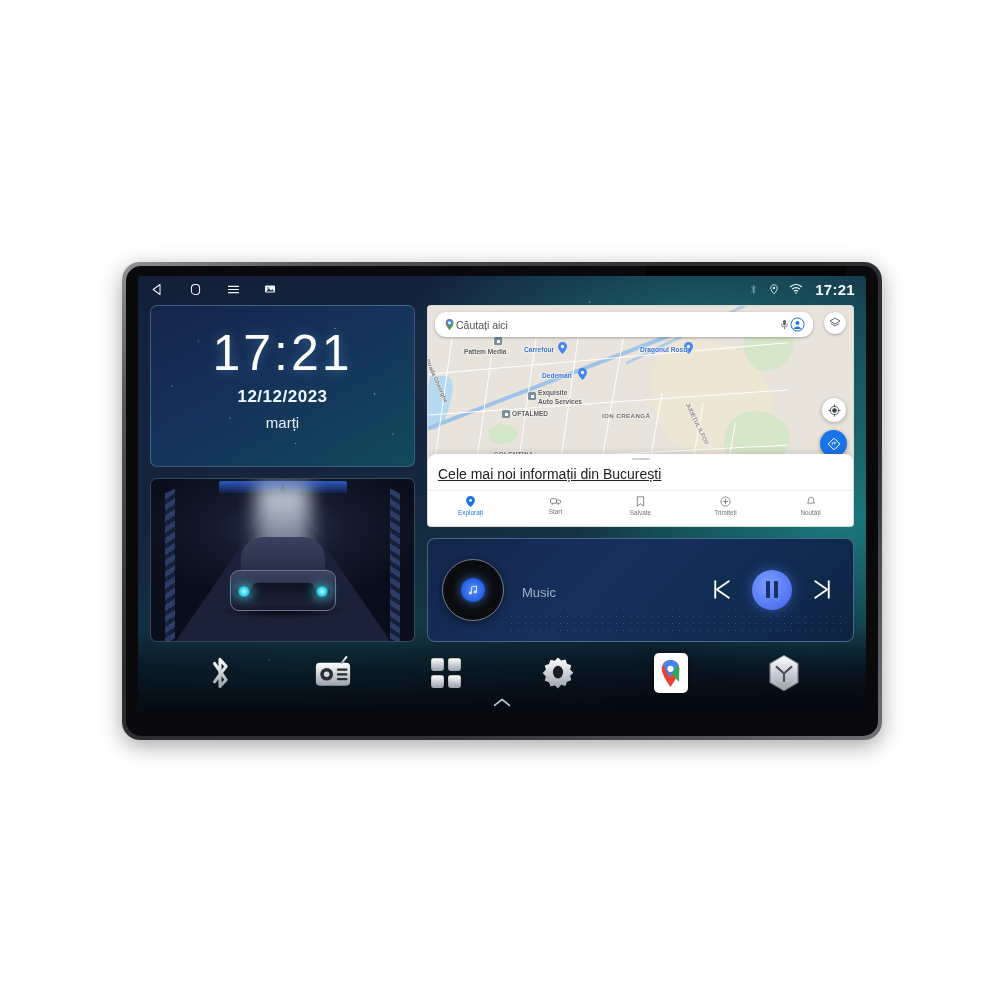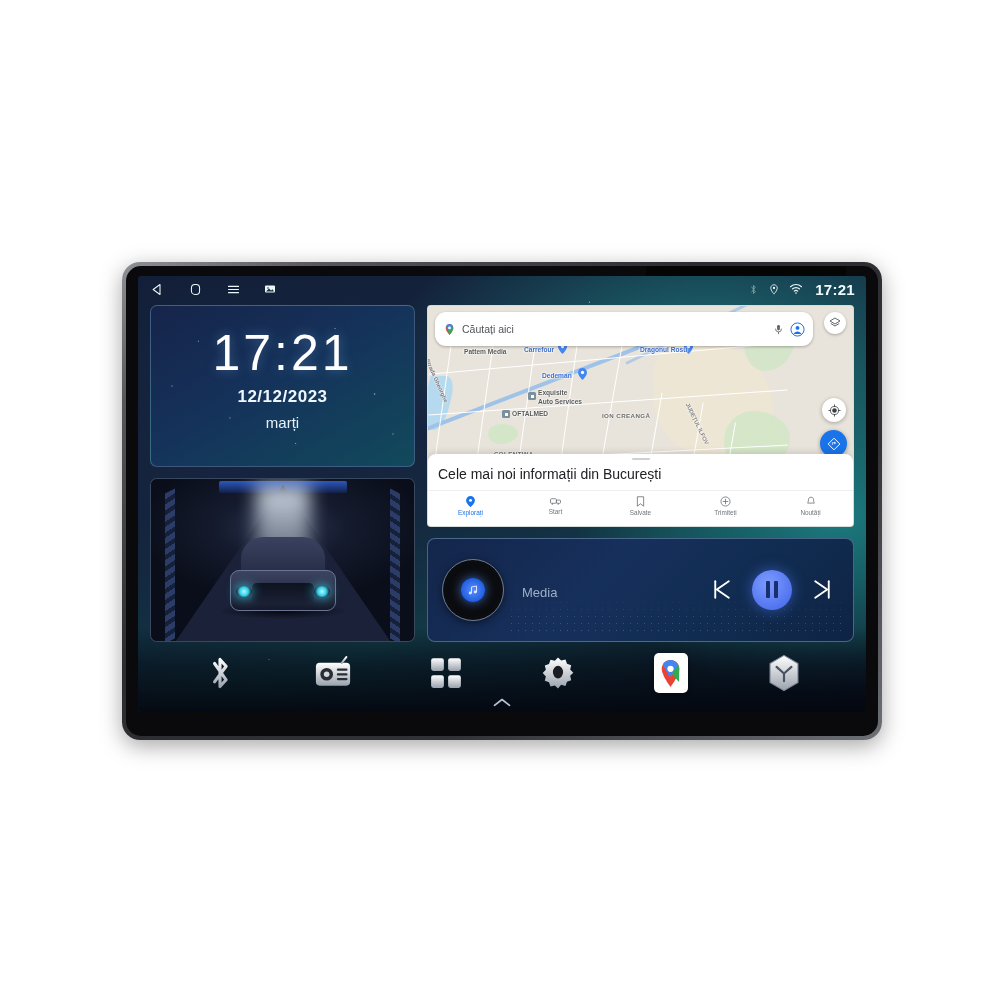--- a/index.html
+++ b/index.html
@@ -198,24 +198,23 @@
   .street-label { position:absolute; font-size: 5.8px; color:#7a7a7a; font-weight:600; white-space:nowrap;
     text-shadow:0 0 2px #fff,0 0 2px #fff;}
   .pin { position:absolute; width:9px; height:12px; }
   .pin svg { display:block; }
   .sqpoi { position:absolute; width:8px; height:8px; background:#7b8f9e; border-radius:1.5px;
     display:flex;align-items:center;justify-content:center;}
   .sqpoi i { width:3px;height:3px;background:#fff;border-radius:.5px;display:block;}
 
   
   #map-search {
-    position:absolute; left:7px; top:6px; right: 40px; height: 34px;
+    position:absolute; left:7px; top:6px; right: 40px; height: 25px;
     background:#fff; border-radius: 11px; display:flex; align-items:center;
     padding: 0 8px; box-shadow: 0 1px 3px rgba(0,0,0,.28);
-    gap: 6px;
   }
   #map-search-text { flex:1; font-size: 10.5px; color:#4f5459; }
   #layers-btn {
     position:absolute; right:7px; top:6px; width:22px;height:22px;border-radius:50%;
     background:#fff; box-shadow:0 1px 3px rgba(0,0,0,.28);
     display:flex;align-items:center;justify-content:center;
   }
   #locate-btn {
     position:absolute; right:7px; top:92px; width:24px;height:24px;border-radius:50%;
     background:#fff; box-shadow:0 1px 4px rgba(0,0,0,.3);
@@ -234,21 +233,21 @@
   #google-logo span:nth-child(5){color:#34A853}
   #google-logo span:nth-child(6){color:#EA4335}
 
   
   #map-sheet {
     position:absolute; left:0; right:0; bottom:0; height: 72px;
     background:#fff; border-radius:8px 8px 0 0;
     box-shadow: 0 -2px 6px rgba(0,0,0,.12);
   }
   #sheet-grab { width:18px;height:2px;background:#d0d0d0;border-radius:2px;margin:4px auto 0;}
-  #sheet-title { font-size:14px; color:#202124; padding: 6px 10px 8px; }
+  #sheet-title { font-size:14px; color:#202124; padding: 6px 10px 8px; text-decoration: underline; }
   #map-tabs { display:flex; border-top:1px solid #eceff1; height: 31px; }
   .map-tab { flex:1; display:flex; flex-direction:column; align-items:center; justify-content:center; gap:2px; }
   .map-tab span { font-size: 6.4px; color:#70757a; }
   .map-tab.active span { color:#1a73e8; }
 
   
   #player {
     height: 105px;
     border-radius: 8px;
     border: 1px solid rgba(150,185,220,.42);
@@ -600,21 +599,21 @@
               <div id="album-center">
                 <svg width="12" height="12" viewBox="0 0 24 24">
                   <path d="M9 18V6l10-2v12" fill="none" stroke="#dbe8ff" stroke-width="2" stroke-linecap="round" stroke-linejoin="round"></path>
                   <circle cx="6.4" cy="18" r="2.9" fill="#dbe8ff"></circle>
                   <circle cx="16.4" cy="16" r="2.9" fill="#dbe8ff"></circle>
                 </svg>
               </div>
             </div>
 
             <div id="track-info">
-              <div id="track-sub">Media</div>
+              <div id="track-sub">Music</div>
             </div>
 
             <div id="player-controls">
               <span style="display:flex">
                 <svg width="25" height="25" viewBox="0 0 24 24">
                   <path d="M19 4 7.5 12 19 20" fill="none" stroke="#fff" stroke-width="1.8" stroke-linejoin="round" stroke-linecap="round"></path>
                   <path d="M6 4v16" stroke="#fff" stroke-width="1.8" stroke-linecap="round"></path>
                 </svg>
               </span>
               <span id="btn-play">

